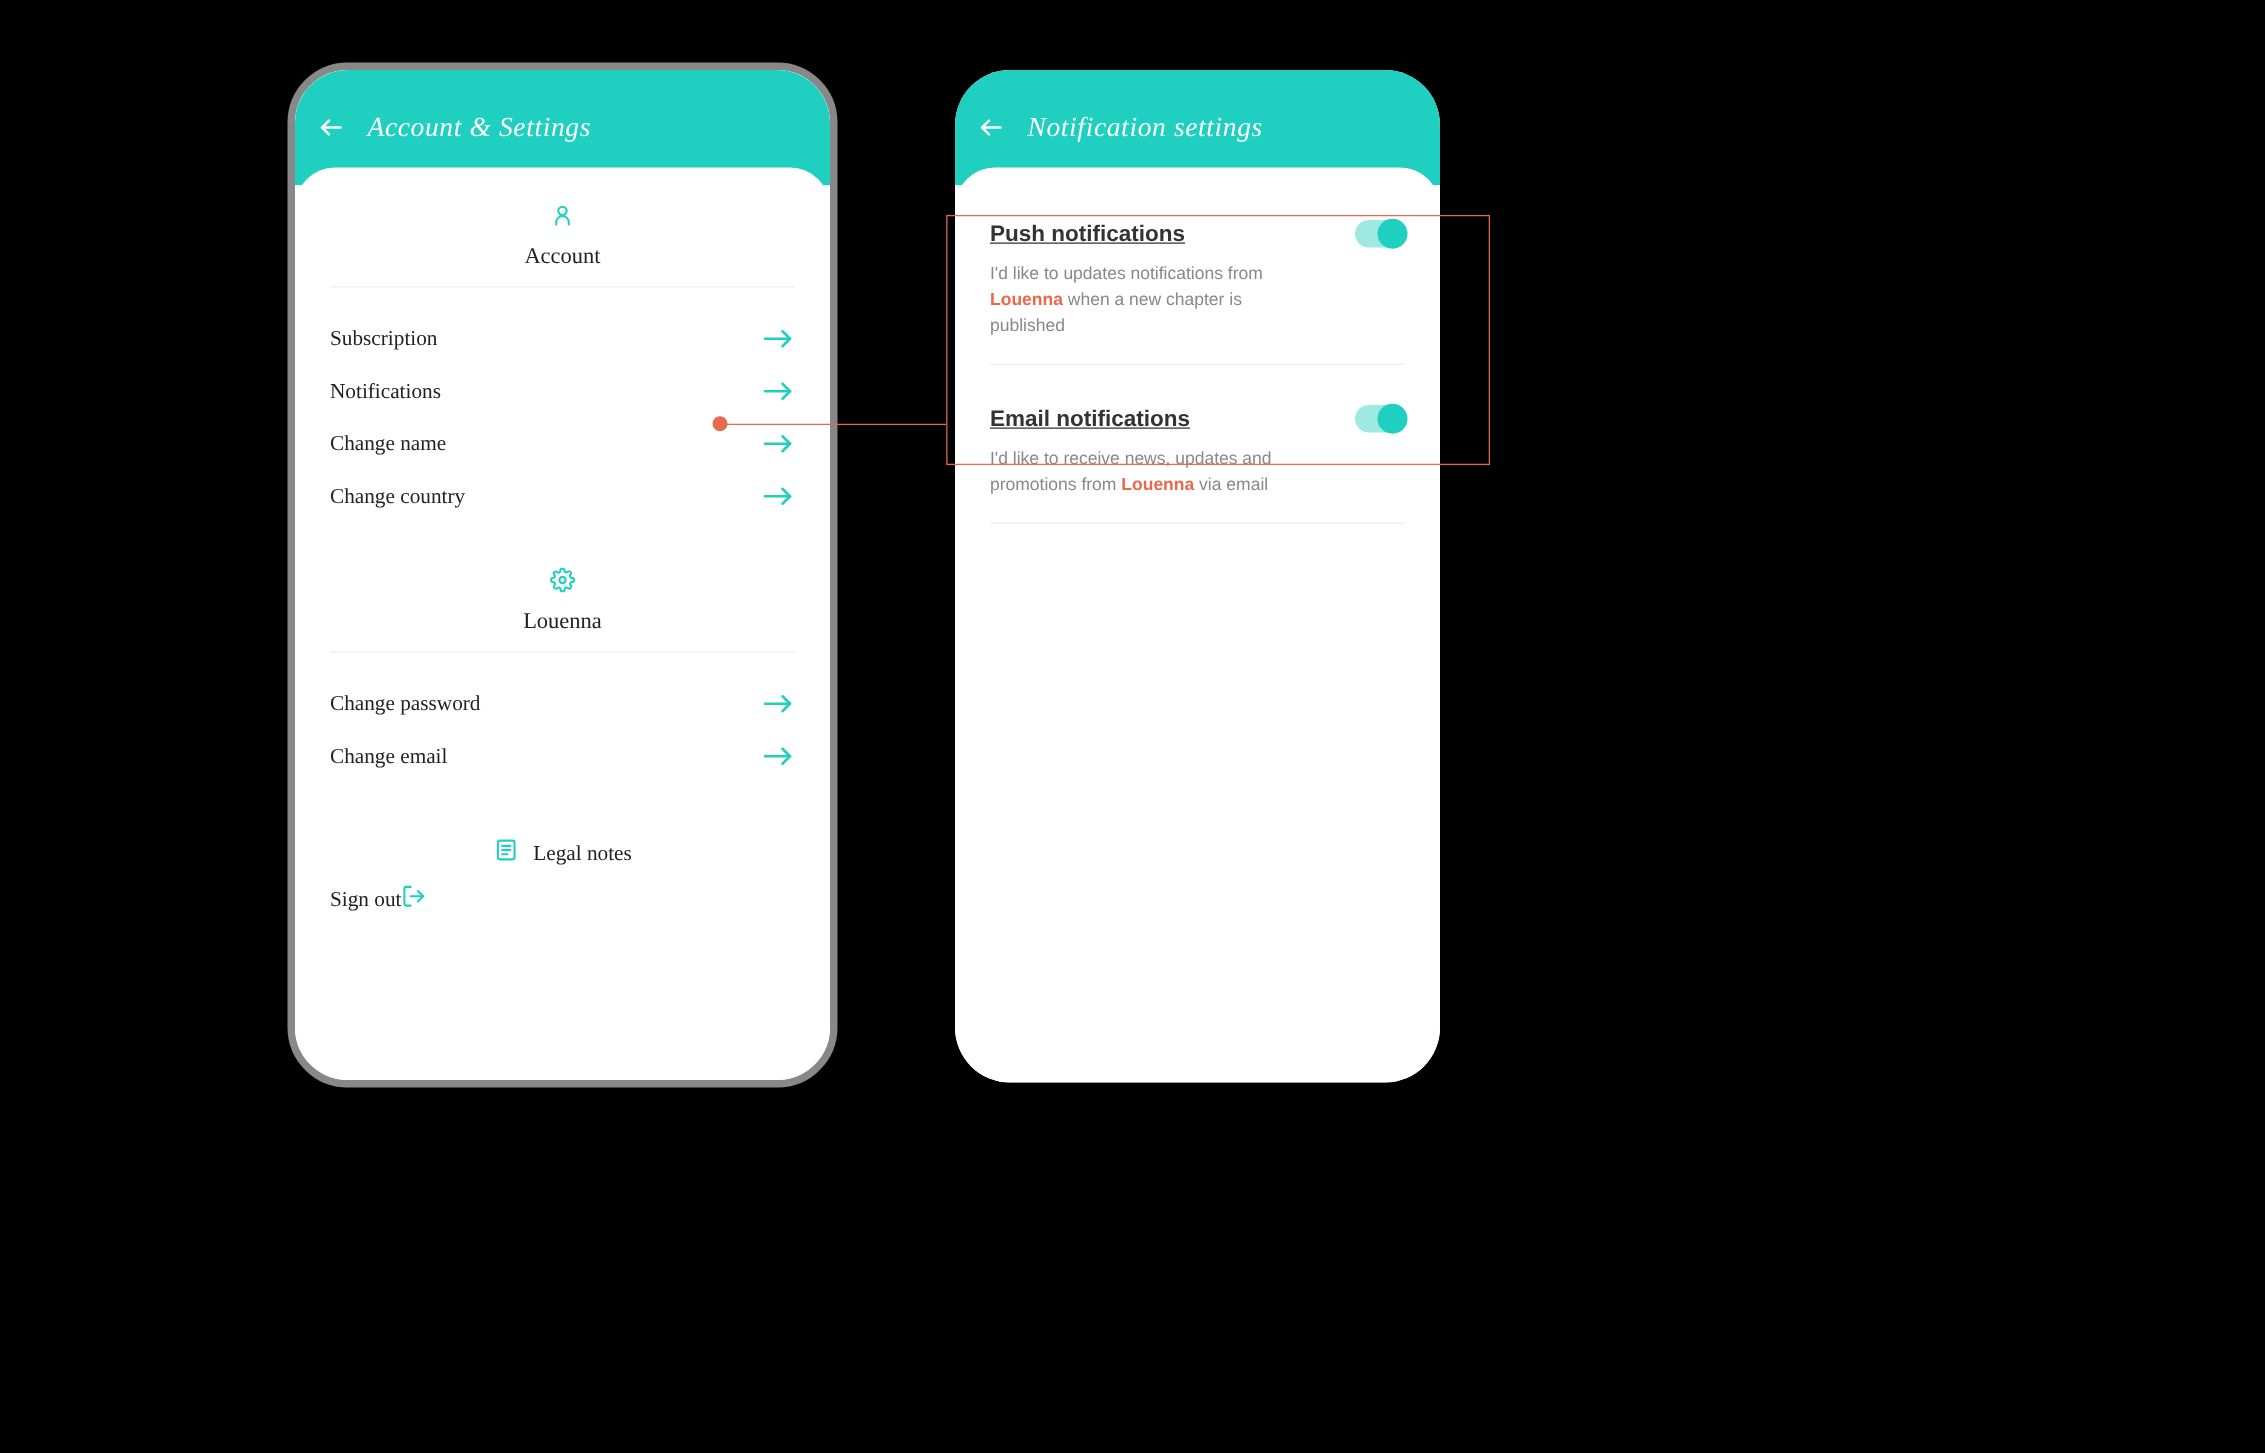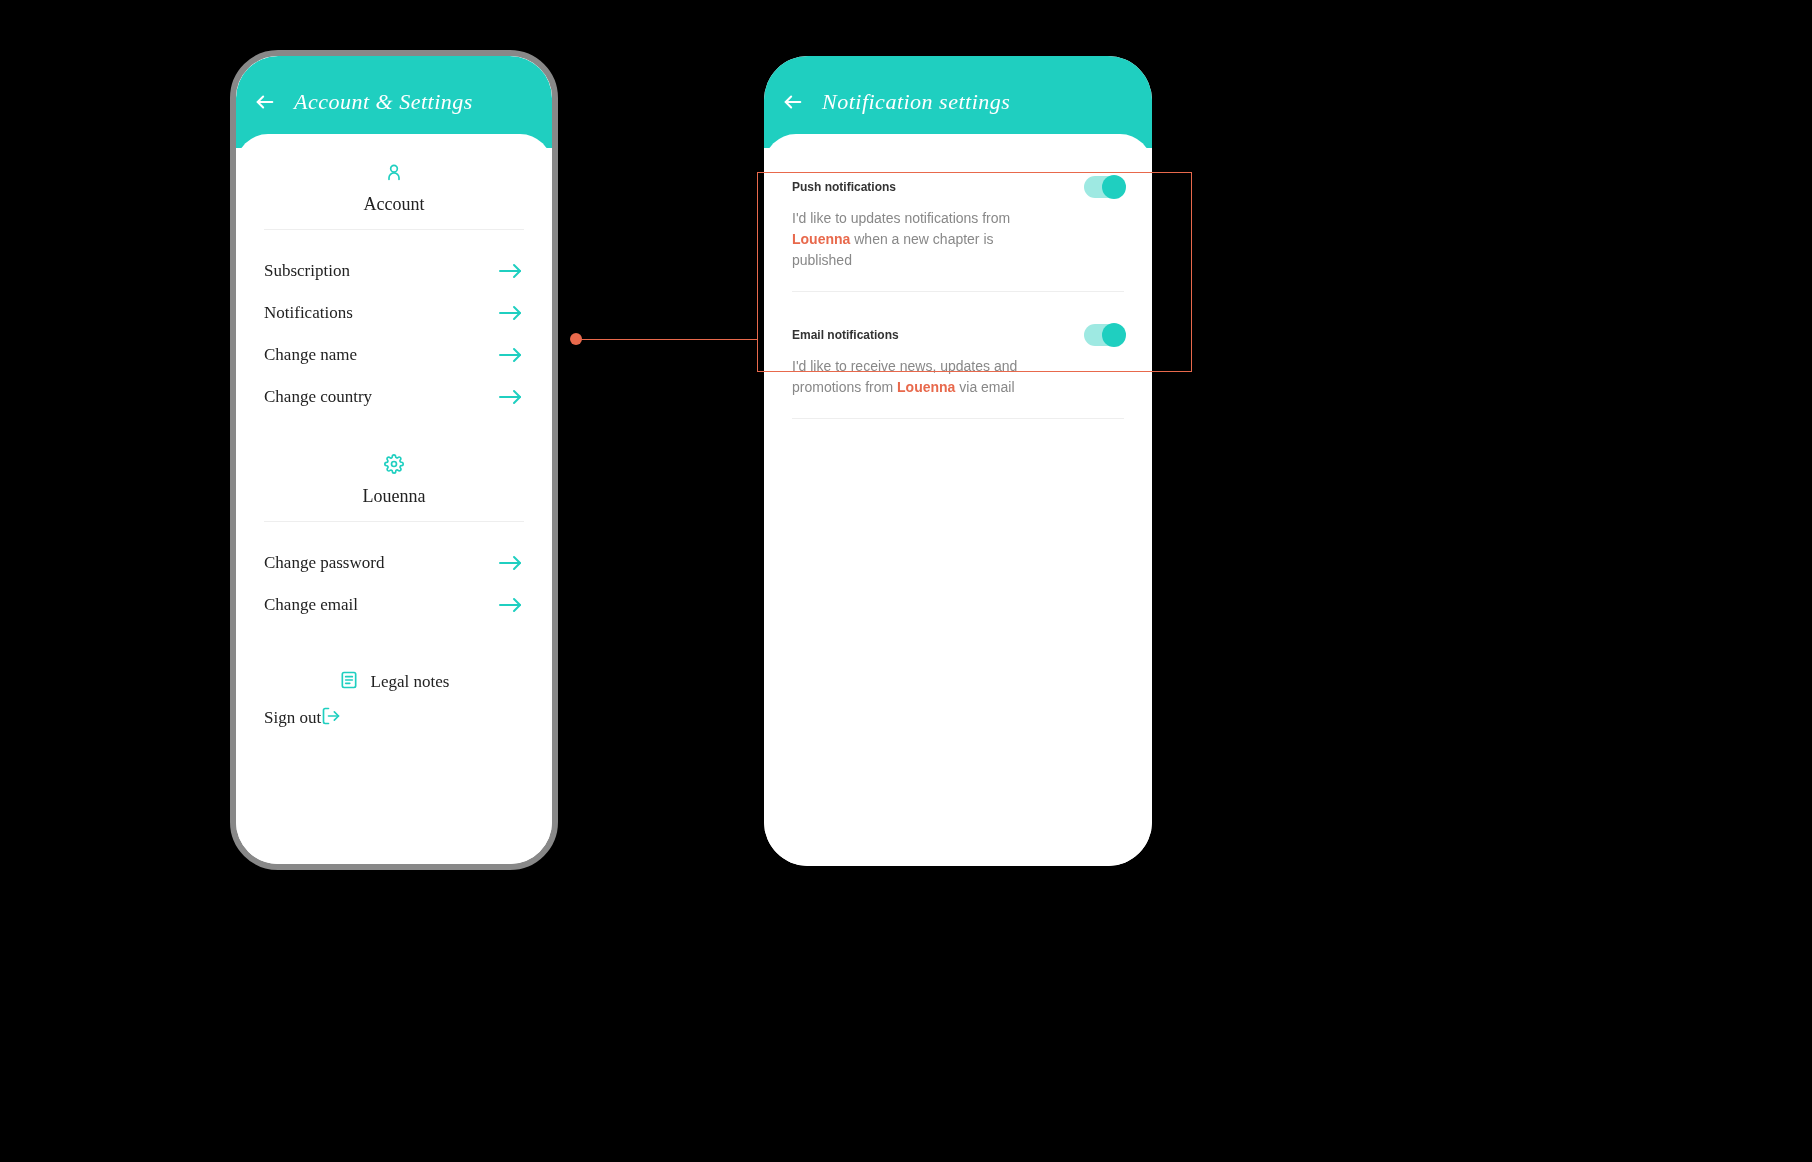--- a/index.html
+++ b/index.html
@@ -6,21 +6,21 @@
     body {
       background: #000;
       width: 1812px;
       height: 1162px;
       position: relative;
       font-family: 'Segoe UI', Arial, sans-serif;
     }
     
     .phone-frame {
       position: absolute;
-      width: 328px;
+      width: 440px;
       height: 820px;
       border: 6px solid #888;
       border-radius: 48px;
       background: #fff;
       overflow: hidden;
     }
     .phone-frame.left { left: 230px; top: 50px; }
     .phone-frame.left::before, .phone-frame.left::after {
       content: '';
       position: absolute;
@@ -131,24 +131,25 @@
       border-bottom: 1px solid #eee;
       margin-bottom: 18px;
     }
     .toggle-head {
       display: flex;
       justify-content: space-between;
       align-items: center;
       margin-bottom: 10px;
     }
     .toggle-title {
-      font-size: 12px;
+      font-size: 18px;
       font-weight: 600;
       color: #333;
       font-family: Arial, sans-serif;
+      text-decoration: underline;
     }
     .toggle-switch {
       width: 40px;
       height: 22px;
       background: #9ee9e2;
       border-radius: 11px;
       position: relative;
       cursor: pointer;
     }
     .toggle-switch::after {

